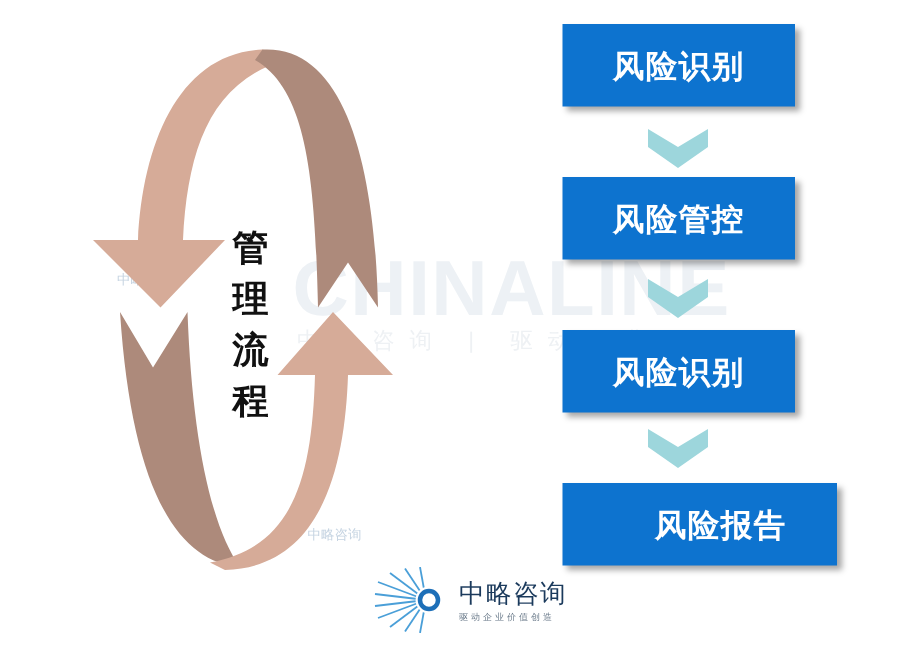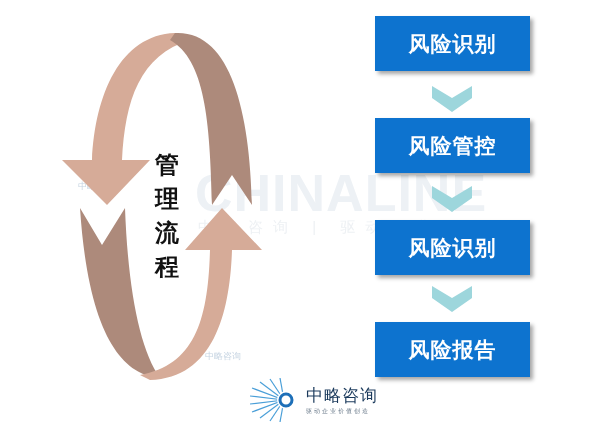--- a/index.html
+++ b/index.html
@@ -49,21 +49,21 @@
     <path d="M0,0 L20,12 L40,0 L40,12 L20,26 L0,12 Z" fill="#9dd6dc"></path>
   </svg>
 <div class="step" style="top:118px;">风险管控</div>
 <svg class="chev" style="top:186px;" viewBox="0 0 40 26">
     <path d="M0,0 L20,12 L40,0 L40,12 L20,26 L0,12 Z" fill="#9dd6dc"></path>
   </svg>
 <div class="step" style="top:220px;">风险识别</div>
 <svg class="chev" style="top:286px;" viewBox="0 0 40 26">
     <path d="M0,0 L20,12 L40,0 L40,12 L20,26 L0,12 Z" fill="#9dd6dc"></path>
   </svg>
-<div class="step" style="top:322px;">风险报告</div>
+<div class="step" style="top:322px;padding-left:28px;">风险报告</div>
 
 <div class="logo">
   <svg width="52" height="44" viewBox="0 0 52 44">
     <g stroke="#4a9fd8" stroke-width="1.2">
       <line x1="36" y1="22" x2="4" y2="10"></line>
         <line x1="36" y1="22" x2="2" y2="18"></line>
       <line x1="36" y1="22" x2="2" y2="26"></line>
         <line x1="36" y1="22" x2="4" y2="34"></line>
       <line x1="36" y1="22" x2="12" y2="4"></line>
         <line x1="36" y1="22" x2="12" y2="40"></line>

